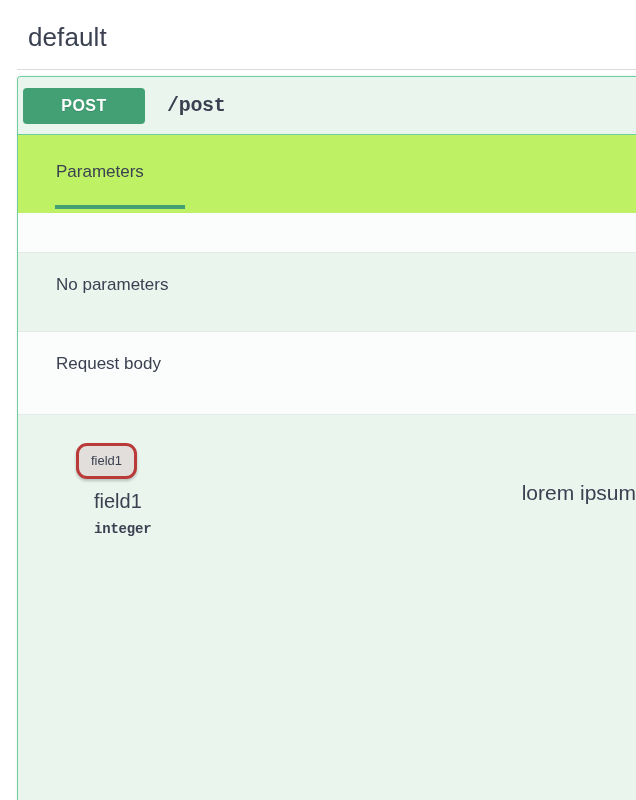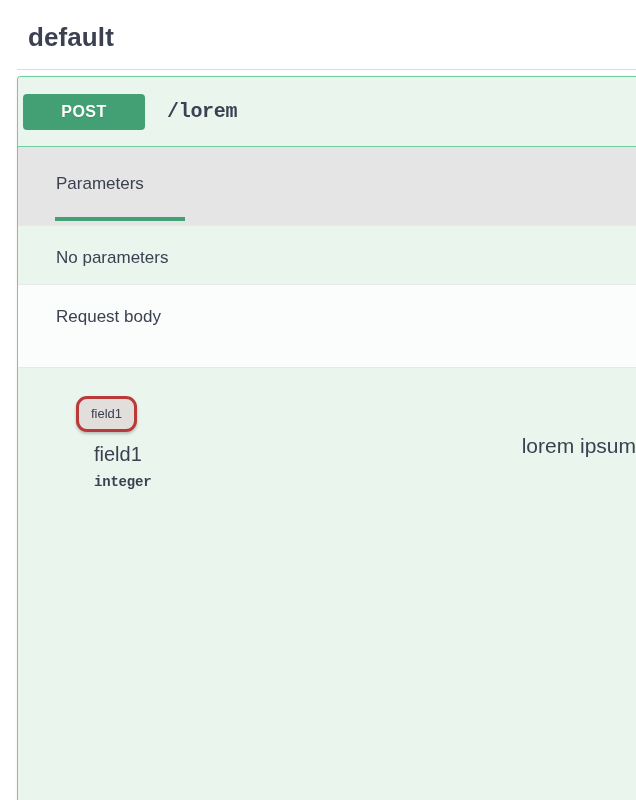--- a/index.html
+++ b/index.html
@@ -15,21 +15,21 @@
     color: #3b4151;
     -webkit-font-smoothing: antialiased;
   }
 
   
   .tag-section {
     padding: 0;
   }
   .tag-title {
     font-size: 26px;
-    font-weight: 700;
+    font-weight: 400;
     color: #3b4151;
     margin: 0;
     padding: 22px 0 16px 28px;
     letter-spacing: 0.1px;
   }
   .tag-rule {
     height: 1px;
     background: #d8dce0;
     margin: 0 0 0 17px;
   }
@@ -43,21 +43,21 @@
     background: #eaf5ee;
     box-shadow: 0 0 3px rgba(0,0,0,0.08);
     overflow: hidden;
   }
 
   .op-summary {
     display: flex;
     align-items: center;
     background: #eaf5ee;
     padding: 5px;
-    height: 70px;
+    height: 58px;
     box-sizing: border-box;
     border-bottom: 1px solid #6ecf9e;
   }
   .op-method {
     background: #42a074;
     color: #ffffff;
     font-family: "Liberation Sans", sans-serif;
     font-size: 16px;
     font-weight: bold;
     letter-spacing: 0.5px;
@@ -76,21 +76,21 @@
     letter-spacing: -0.3px;
   }
 
   
   .op-body {
     background: #fbfcfc;
   }
 
   
   .tab-bar {
-    background: #e5e5e5;
+    background: #bef264;
     padding: 0 0 0 0;
     position: relative;
     height: 78px;
     box-sizing: border-box;
   }
   .tab-item {
     display: inline-block;
     font-size: 17px;
     color: #3b4151;
     padding: 27px 0 0 38px;
@@ -109,21 +109,22 @@
   .row {
     padding: 22px 0 22px 38px;
     font-size: 17px;
     color: #3b4151;
     box-sizing: border-box;
   }
   .row-shaded {
     background: #eaf5ee;
     border-top: 1px solid #e5eae8;
     border-bottom: 1px solid #e5eae8;
-    height: 60px;
+    height: 80px;
+    margin-top: 39px;
   }
   .row-plain {
     background: #fbfcfc;
     height: 82px;
   }
 
   
   .params-area {
     background: #eaf5ee;
     border-top: 1px solid #e5eae8;
@@ -186,21 +187,21 @@
 
 <div class="tag-section">
   <h2 class="tag-title">default</h2>
   <div class="tag-rule"></div>
 </div>
 
 <div class="op-block">
 
   <div class="op-summary">
     <span class="op-method">POST</span>
-    <span class="op-path">/lorem</span>
+    <span class="op-path">/post</span>
   </div>
 
   <div class="op-body">
 
     <div class="tab-bar">
       <span class="tab-item">Parameters</span>
       <span class="tab-underline"></span>
     </div>
 
     <div class="row row-shaded">No parameters</div>

